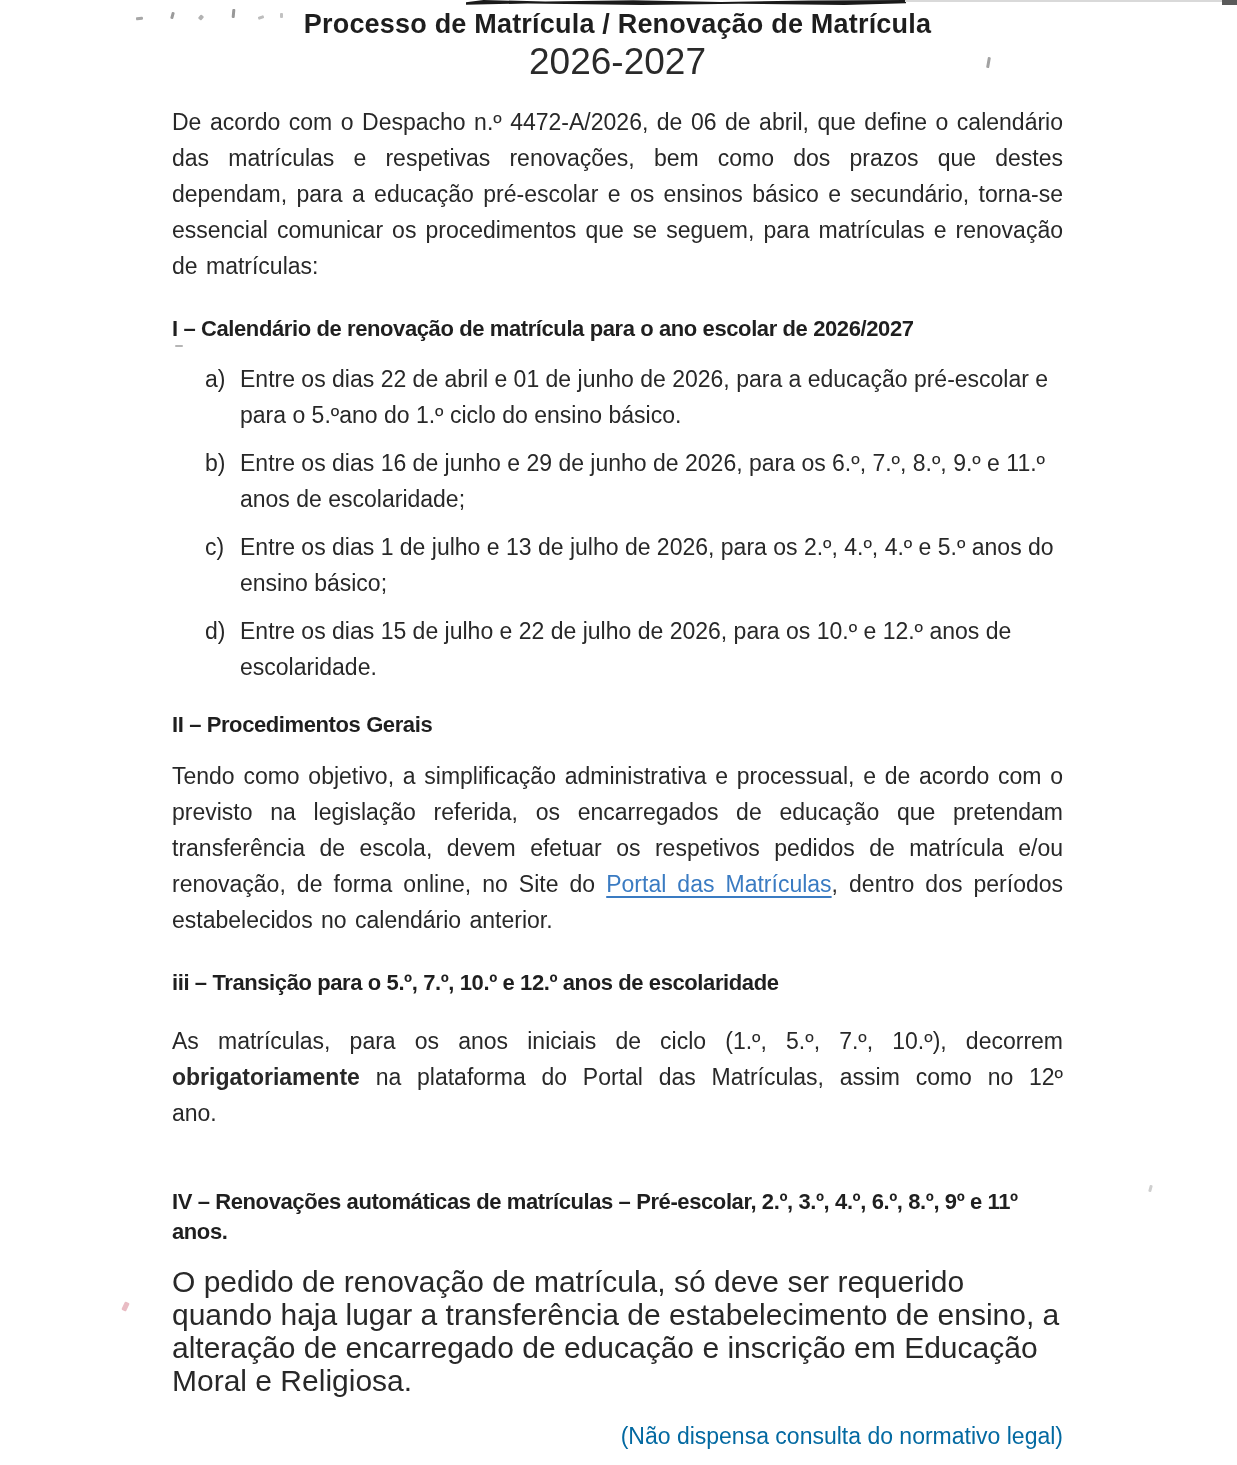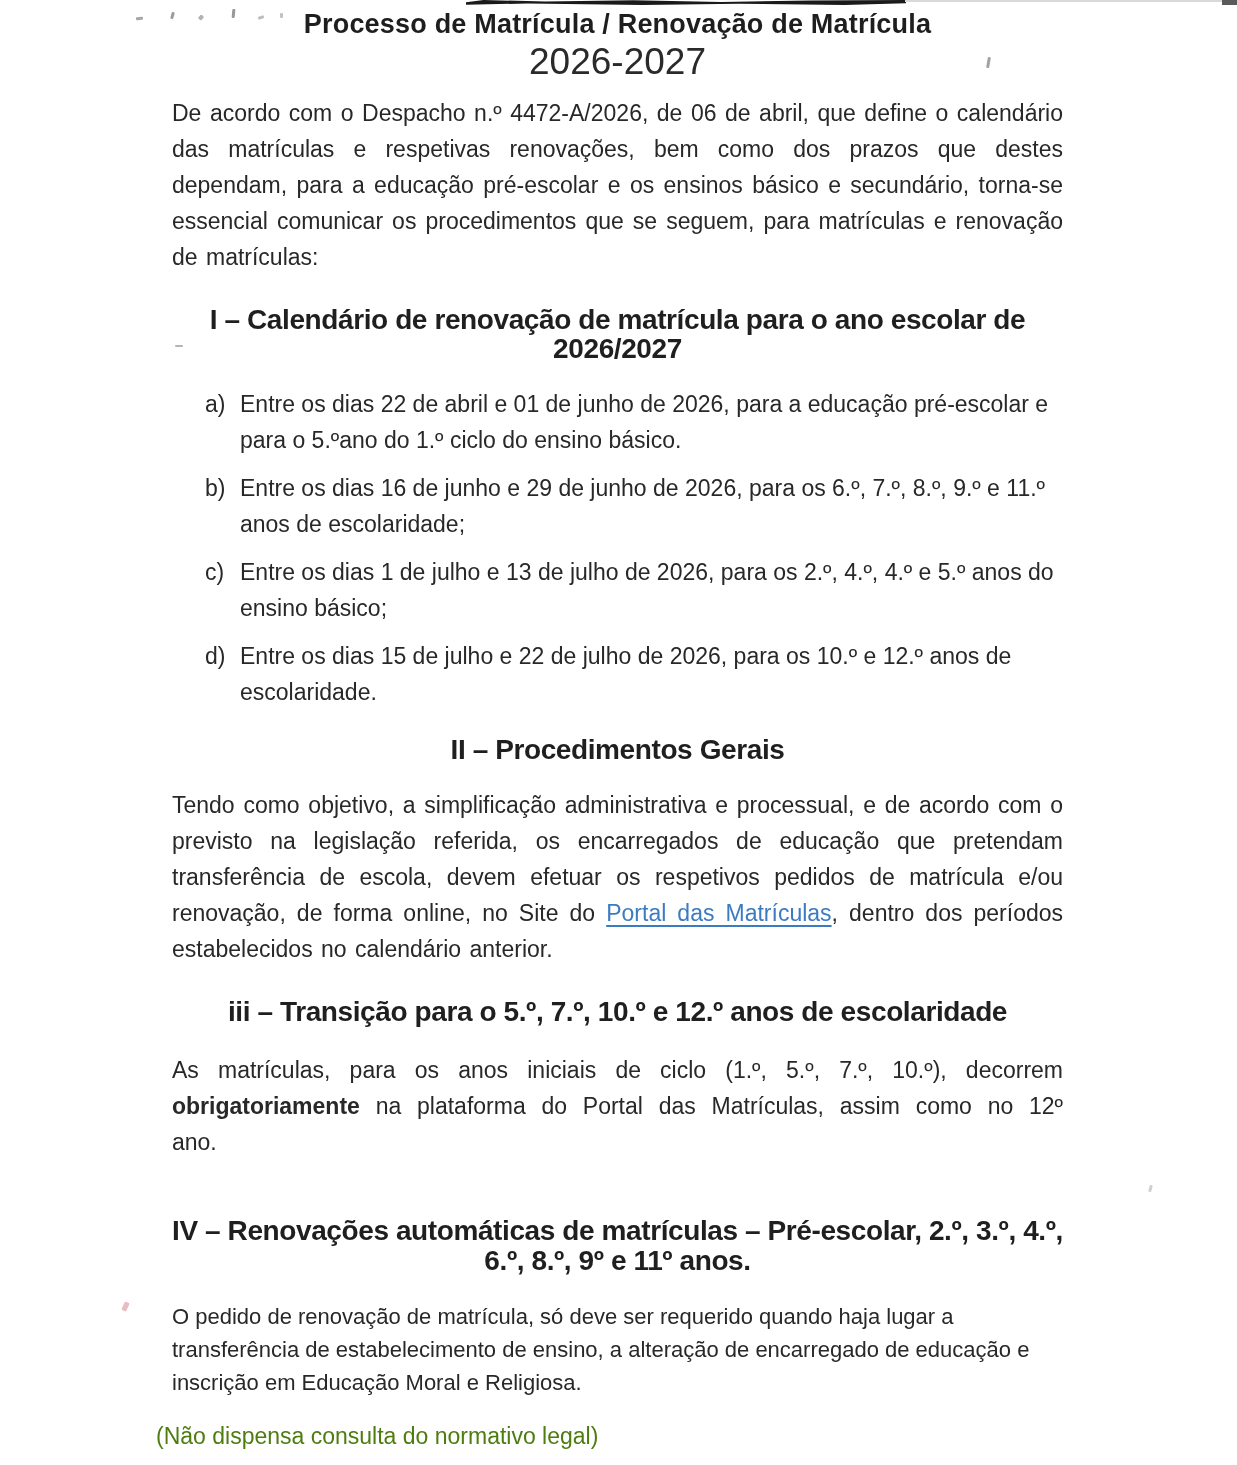--- a/index.html
+++ b/index.html
@@ -42,28 +42,27 @@
   p { margin: 0; }
   .body-text {
     font-size: 23px;
     line-height: 36px;
   }
   .just {
     text-align: justify;
     text-justify: inter-word;
     word-spacing: 2px;
   }
-  .intro { margin-top: 11px; }
+  .intro { margin-top: 20px; }
   .h {
-    font-size: 28px;
+    font-size: 22px;
     line-height: 29px;
     font-weight: 700;
     letter-spacing: -0.4px;
     color: #1f1f1f;
-    text-align: center;
   }
   .h1m { margin-top: 30px; }
   .p1 { margin-top: 15px; }
   .list { margin-top: 18px; }
   .item {
     display: flex;
     font-size: 23px;
     line-height: 36px;
     margin-bottom: 12px;
   }
@@ -74,31 +73,31 @@
     box-sizing: border-box;
   }
   .item .text { flex: 1; }
   .h2m { margin-top: 25px; }
   .p2 { margin-top: 10px; }
   .h3m { margin-top: 30px; }
   .p3 { margin-top: 26px; word-spacing: 6px; }
   .h4m { margin-top: 56px; line-height: 30px; }
   .p4 {
     margin-top: 1px;
-    font-size: 22px;
+    font-size: 30px;
     line-height: 33px;
   }
   .footer {
     position: absolute;
     left: 156px;
     right: 174px;
     top: 1423px;
-    text-align: left;
+    text-align: right;
     font-size: 23px;
-    color: #4d7c0f;
+    color: #0369a1;
   }
   
   .link {
     color: #3a7bc2;
     text-decoration: underline;
     text-underline-offset: 4px;
     cursor: pointer;
   }
   .link-bold {
     font-weight: 700;

